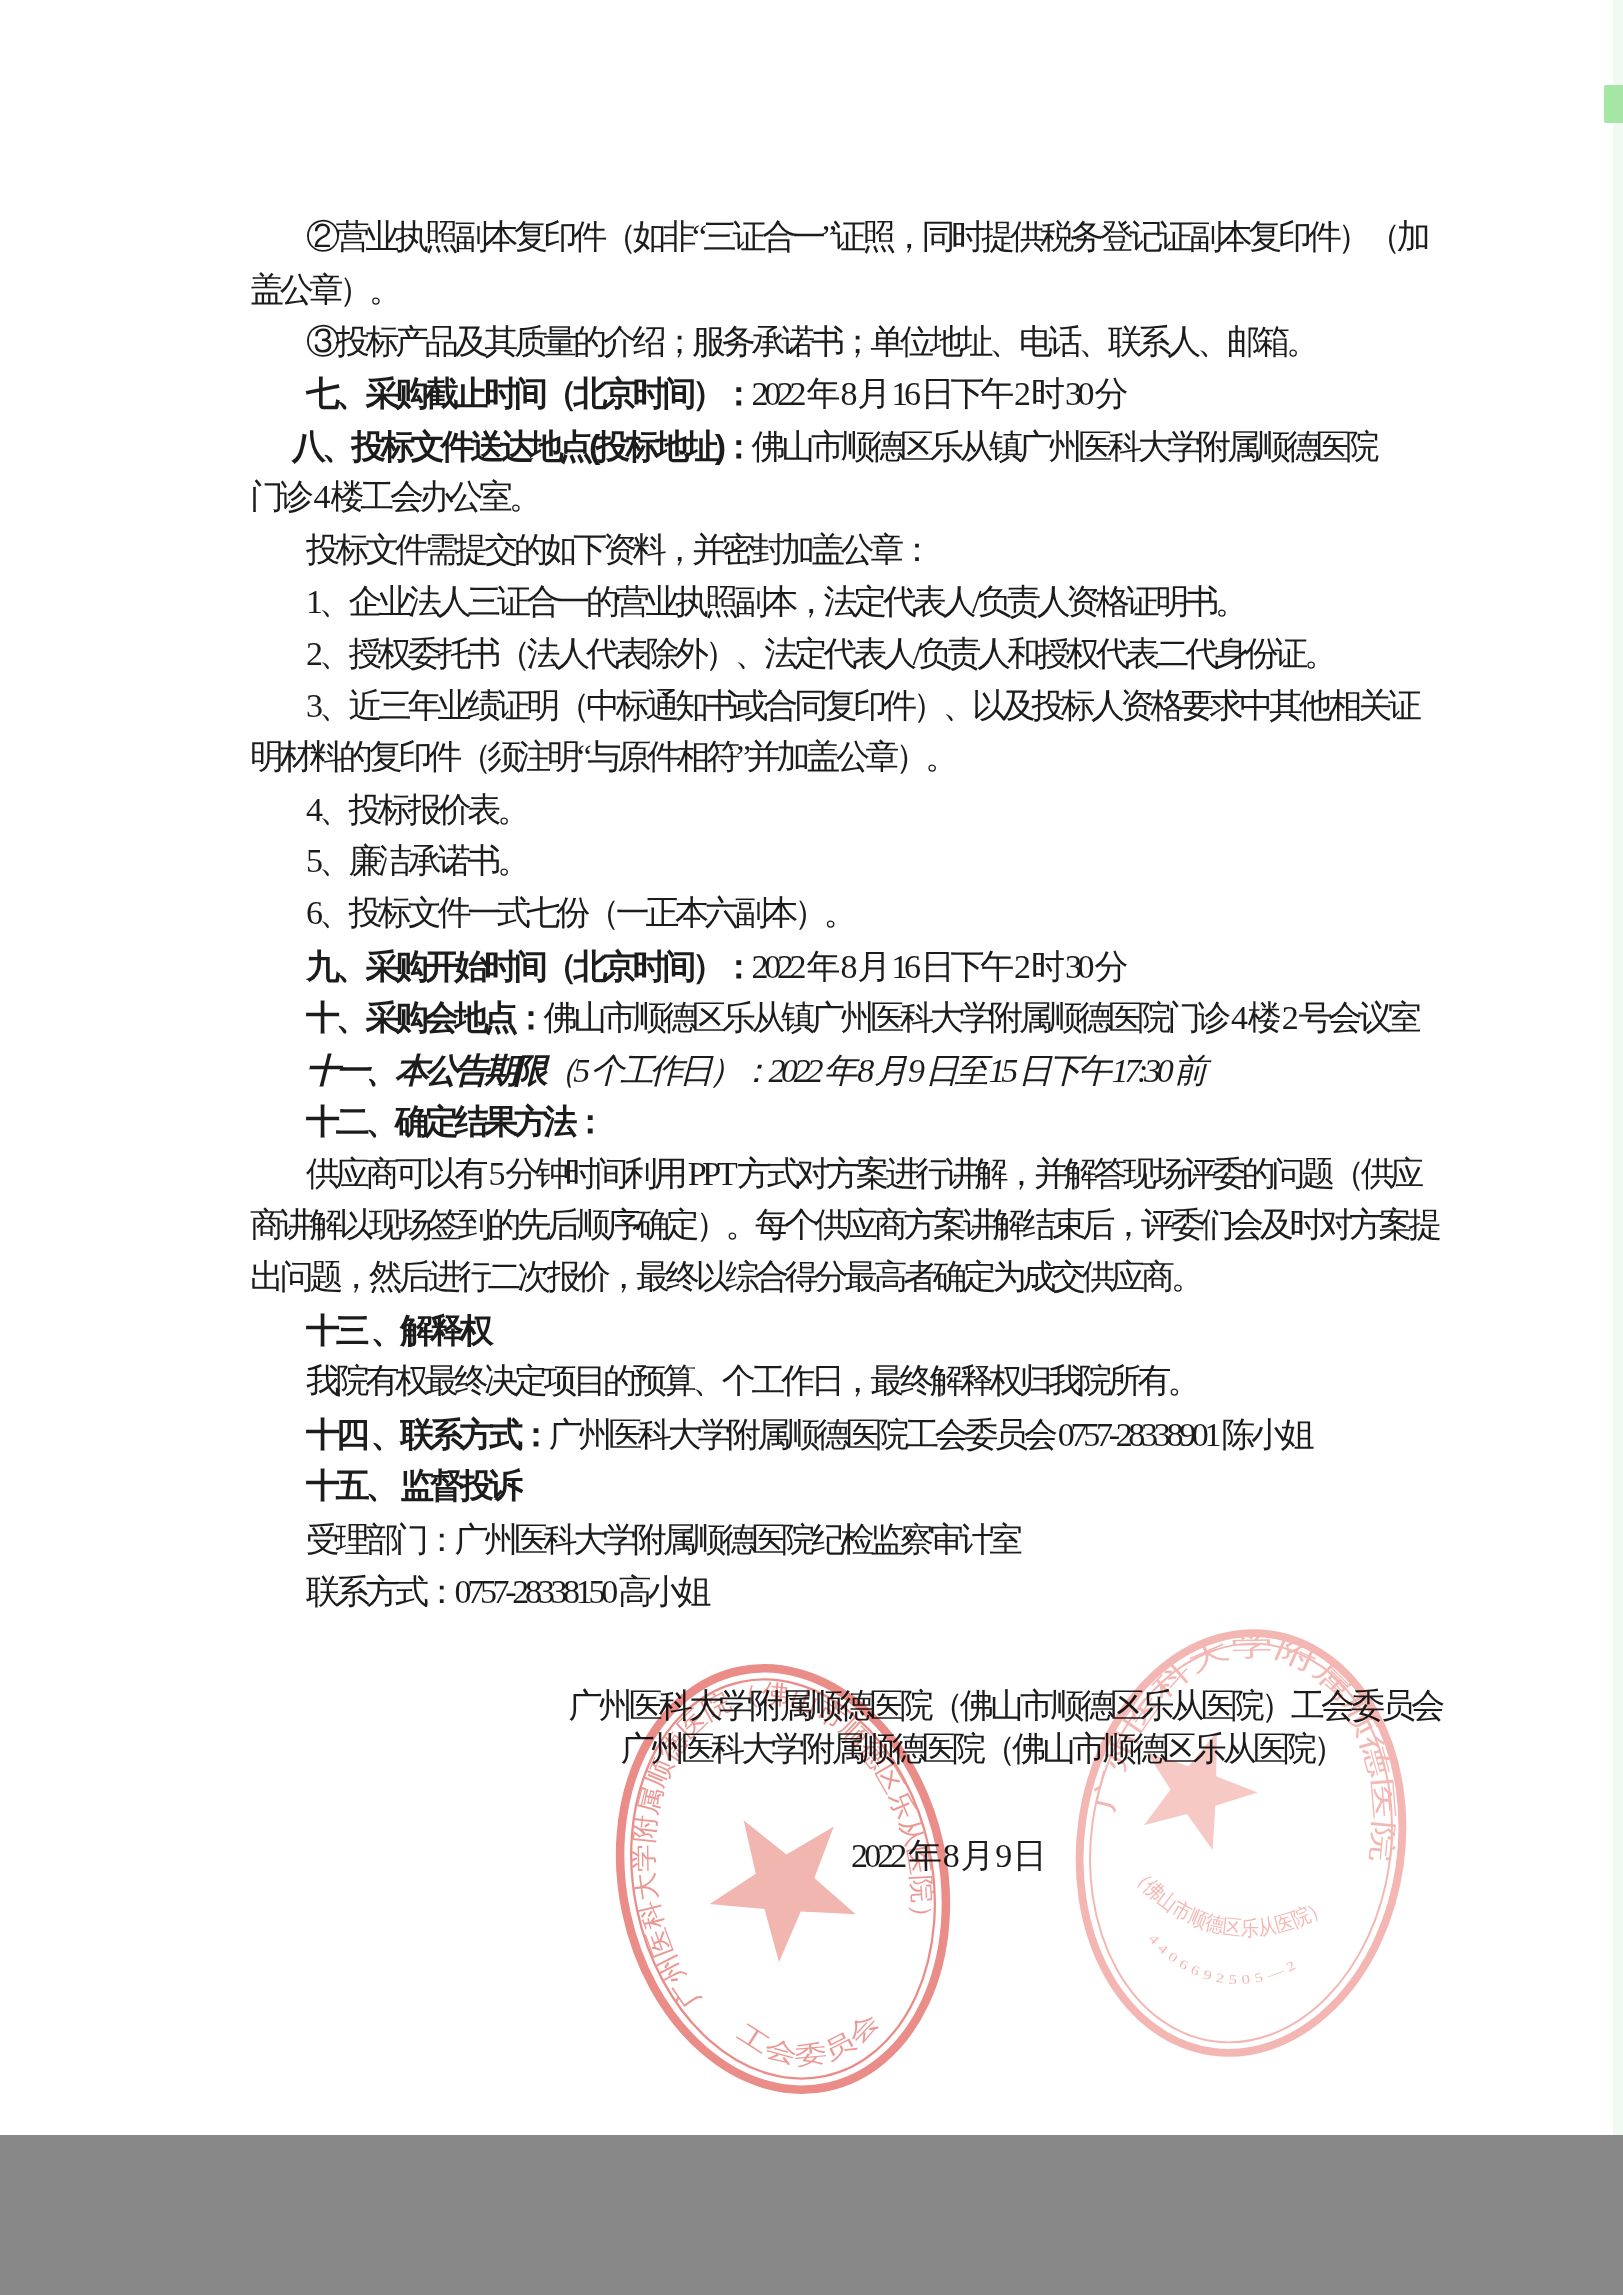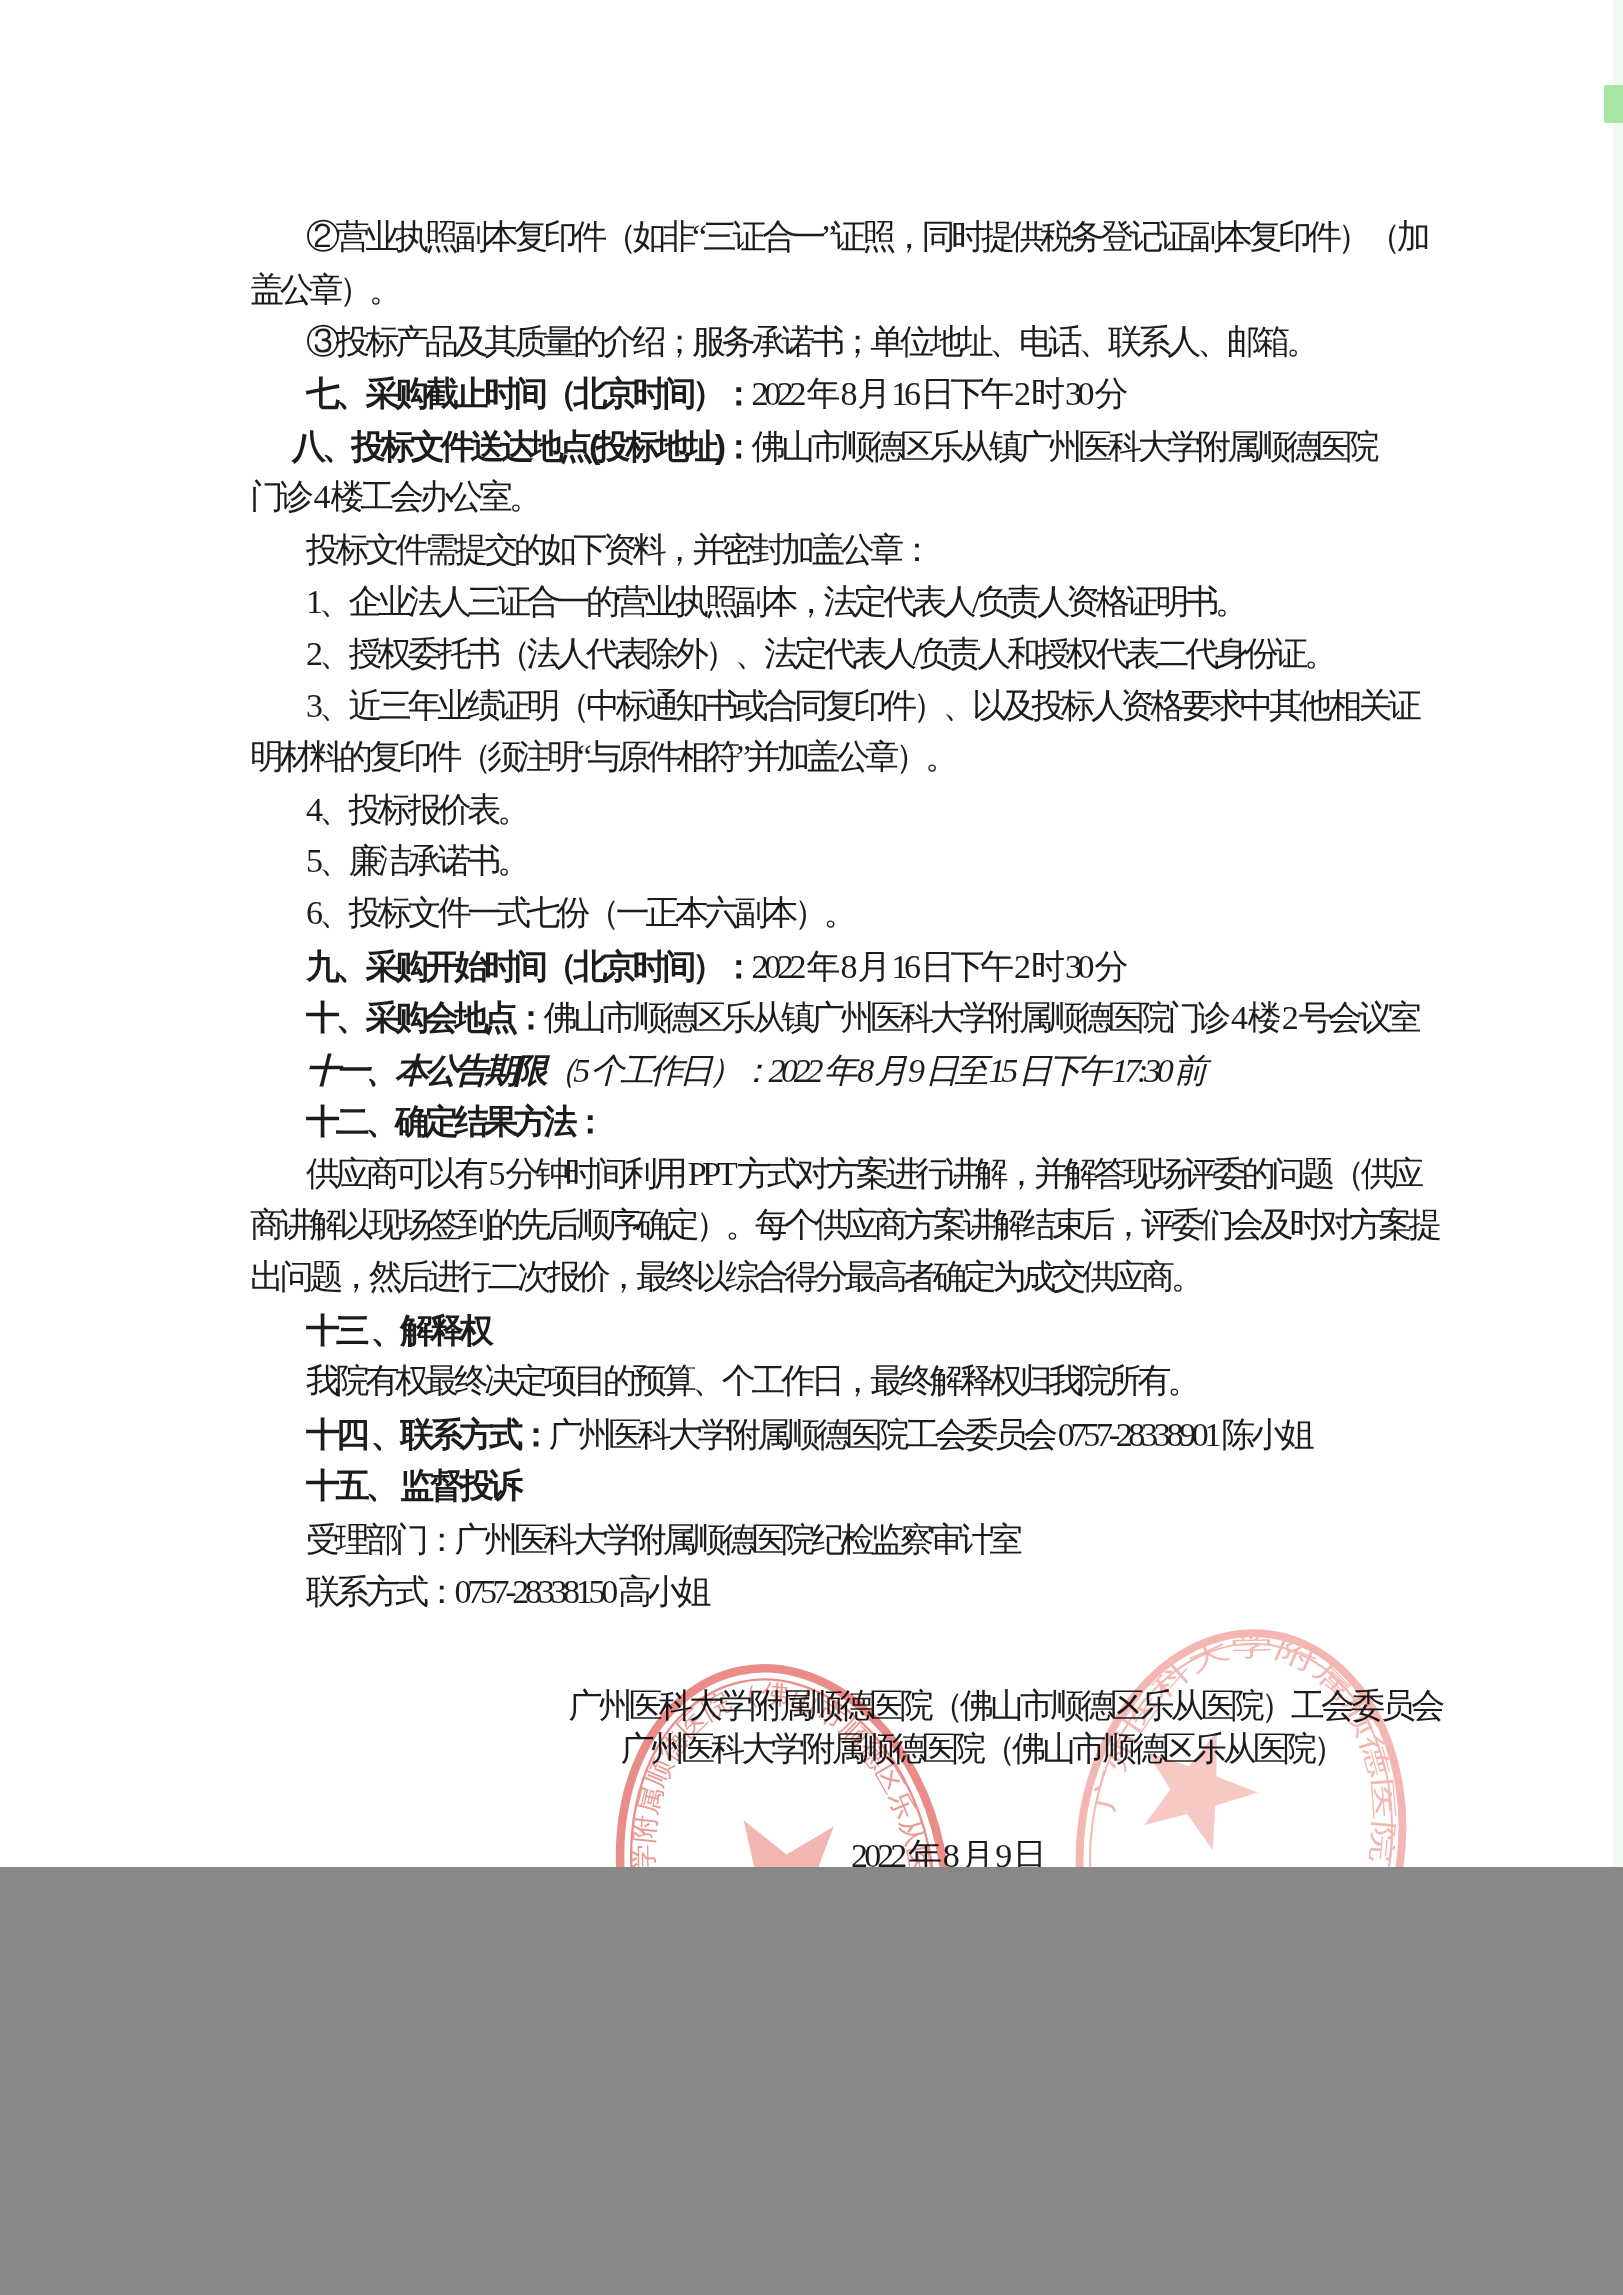--- a/index.html
+++ b/index.html
@@ -1,18 +1,18 @@
 <!DOCTYPE html>
 <html style="font-size:10.5px"><head>
 <meta charset="utf-8">
 <style>
   html,body{margin:0;padding:0;background:#888;}
   #page{
     position:relative;
-    width:1624px;height:1867px;
+    width:1624px;height:2135px;
     background:#ffffff;
     overflow:hidden;
     font-family:"Liberation Serif","DejaVu Serif",serif;
   }
   .line{
     position:absolute;
     white-space:nowrap;
     height:52px;line-height:52px;
     font-size:34px;
     letter-spacing:-4.3px;

